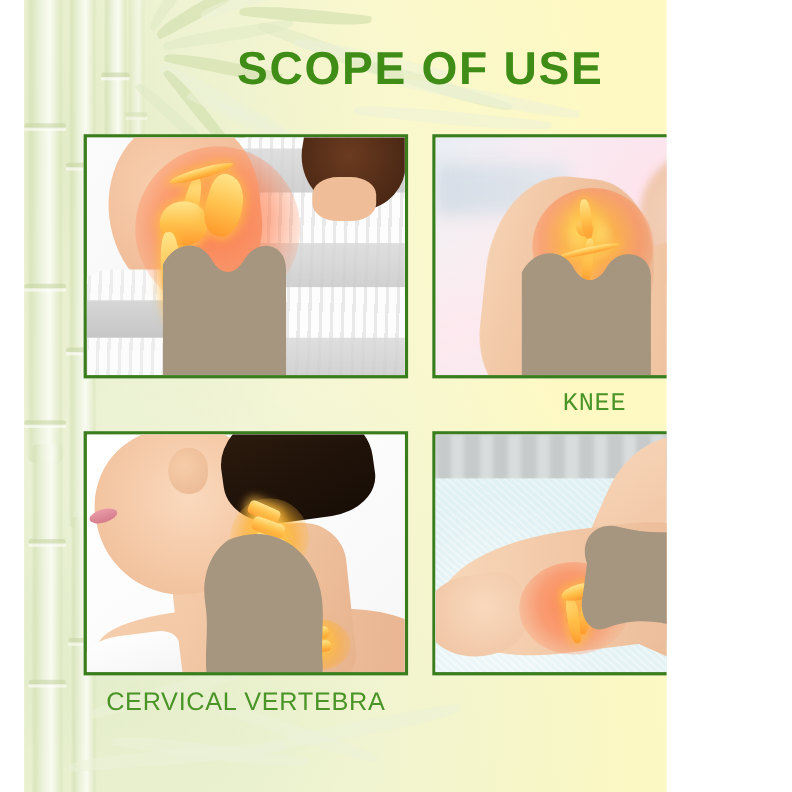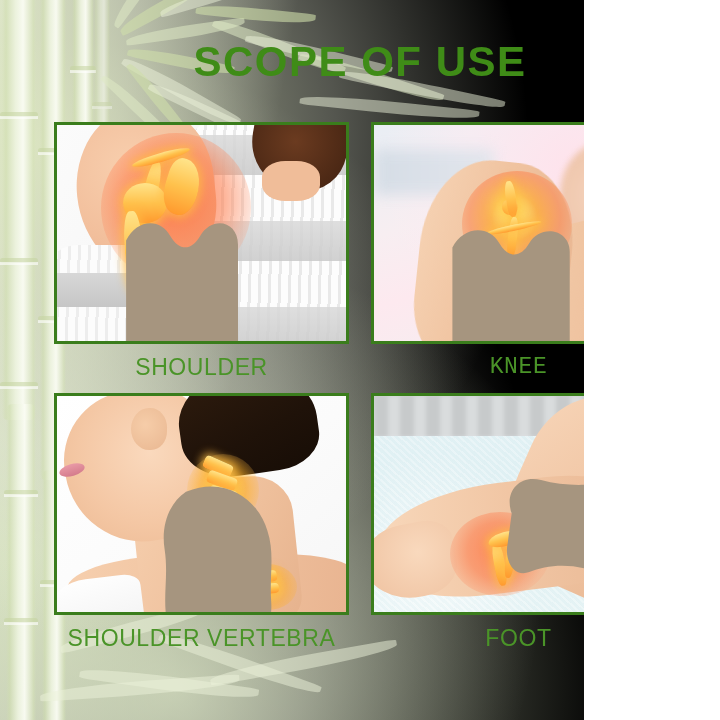--- a/index.html
+++ b/index.html
@@ -14,22 +14,23 @@
     background: #ffffff;
     position: relative;
   }
 
   
   #poster {
     position: absolute;
     inset: 0;
     width: 584px;
     height: 720px;
-    background: #000000;
+    background: #fef9c3;
     overflow: hidden;
+    margin-left: 22px;
   }
   .bg-layer {
     position: absolute;
     inset: 0;
     pointer-events: none;
   }
   .bg-wash {
     background:
       radial-gradient(circle at 6% 20%, rgba(224,234,196,0.85) 0%, rgba(240,245,225,0.35) 38%, rgba(255,255,255,0) 62%),
       radial-gradient(circle at 3% 78%, rgba(222,234,198,0.8) 0%, rgba(243,247,230,0.3) 40%, rgba(255,255,255,0) 66%),
@@ -394,21 +395,20 @@
           <div class="bone" style="left:108px; top:34px; width:34px; height:56px; border-radius:30% 60% 40% 50%; transform:rotate(18deg);"></div>
           <div class="bone" style="left:68px; top:86px; width:18px; height:82px; border-radius:40%; transform:rotate(-4deg);"></div>
 
           <svg class="patch-svg" viewBox="0 0 120 180" width="128" height="190" style="left:60px; top:88px;">
             <path d="M8,26 C18,6 40,4 50,22 C58,36 70,36 78,22 C90,2 114,8 114,30
                      L114,150 C114,168 96,178 82,170 C70,163 56,163 44,170
                      C30,178 8,170 8,150 Z" fill="#a6957f"></path>
           </svg>
         </div>
       </div>
-      <div class="caption" style="color: rgb(74, 148, 40);">SHOULDER</div>
     </div>
 
     <div class="cell">
       <div class="photo" style="border-color: rgb(58, 125, 28);">
         <div class="scene p2-bg">
           <div class="p2-blur-top"></div>
           <div class="p2-hand"></div>
           <div class="p2-thigh"></div>
           <div class="p2-leg"></div>
 
@@ -449,21 +449,21 @@
           <div class="bone" style="left:192px; top:176px; width:28px; height:11px; border-radius:4px; transform:rotate(-10deg);"></div>
           <div class="bone" style="left:196px; top:188px; width:26px; height:10px; border-radius:4px; transform:rotate(-6deg);"></div>
 
           <svg class="patch-svg" viewBox="0 0 130 190" width="126" height="184" style="left:96px; top:86px;">
             <path d="M34,10 C16,22 8,46 12,70 C16,96 10,118 14,142
                      C18,170 46,186 78,180 C108,174 124,152 122,124
                      C120,96 126,74 118,50 C110,22 78,-8 34,10 Z" fill="#a6957f"></path>
           </svg>
         </div>
       </div>
-      <div class="caption wide" style="color: rgb(74, 148, 40);">SHOULDER VERTEBRA</div>
+      <div class="caption wide" style="color: rgb(74, 148, 40);">CERVICAL VERTEBRA</div>
     </div>
 
     <div class="cell row2">
       <div class="photo" style="border-color: rgb(58, 125, 28);">
         <div class="scene p4-bg">
           <div class="p4-wall"></div>
           <div class="p4-towel"></div>
           <div class="p4-leg-back"></div>
           <div class="p4-leg-front"></div>
           <div class="p4-foot"></div>
@@ -474,17 +474,16 @@
           <div class="bone" style="left:114px; top:136px; width:34px; height:14px; border-radius:50%; transform:rotate(-16deg);"></div>
 
           <svg class="patch-svg" viewBox="0 0 180 120" width="176" height="118" style="left:124px; top:74px;">
             <path d="M14,44 C6,22 22,4 44,10 C74,18 108,16 134,6
                      C158,-4 176,12 172,36 C168,60 170,82 160,100
                      C150,116 124,116 104,106 C80,94 50,96 32,104
                      C16,110 6,92 10,74 Z" fill="#a6957f"></path>
           </svg>
         </div>
       </div>
-      <div class="caption" style="color: rgb(74, 148, 40);">FOOT</div>
     </div>
 
   </div>
 </div>
 
 </body></html>

